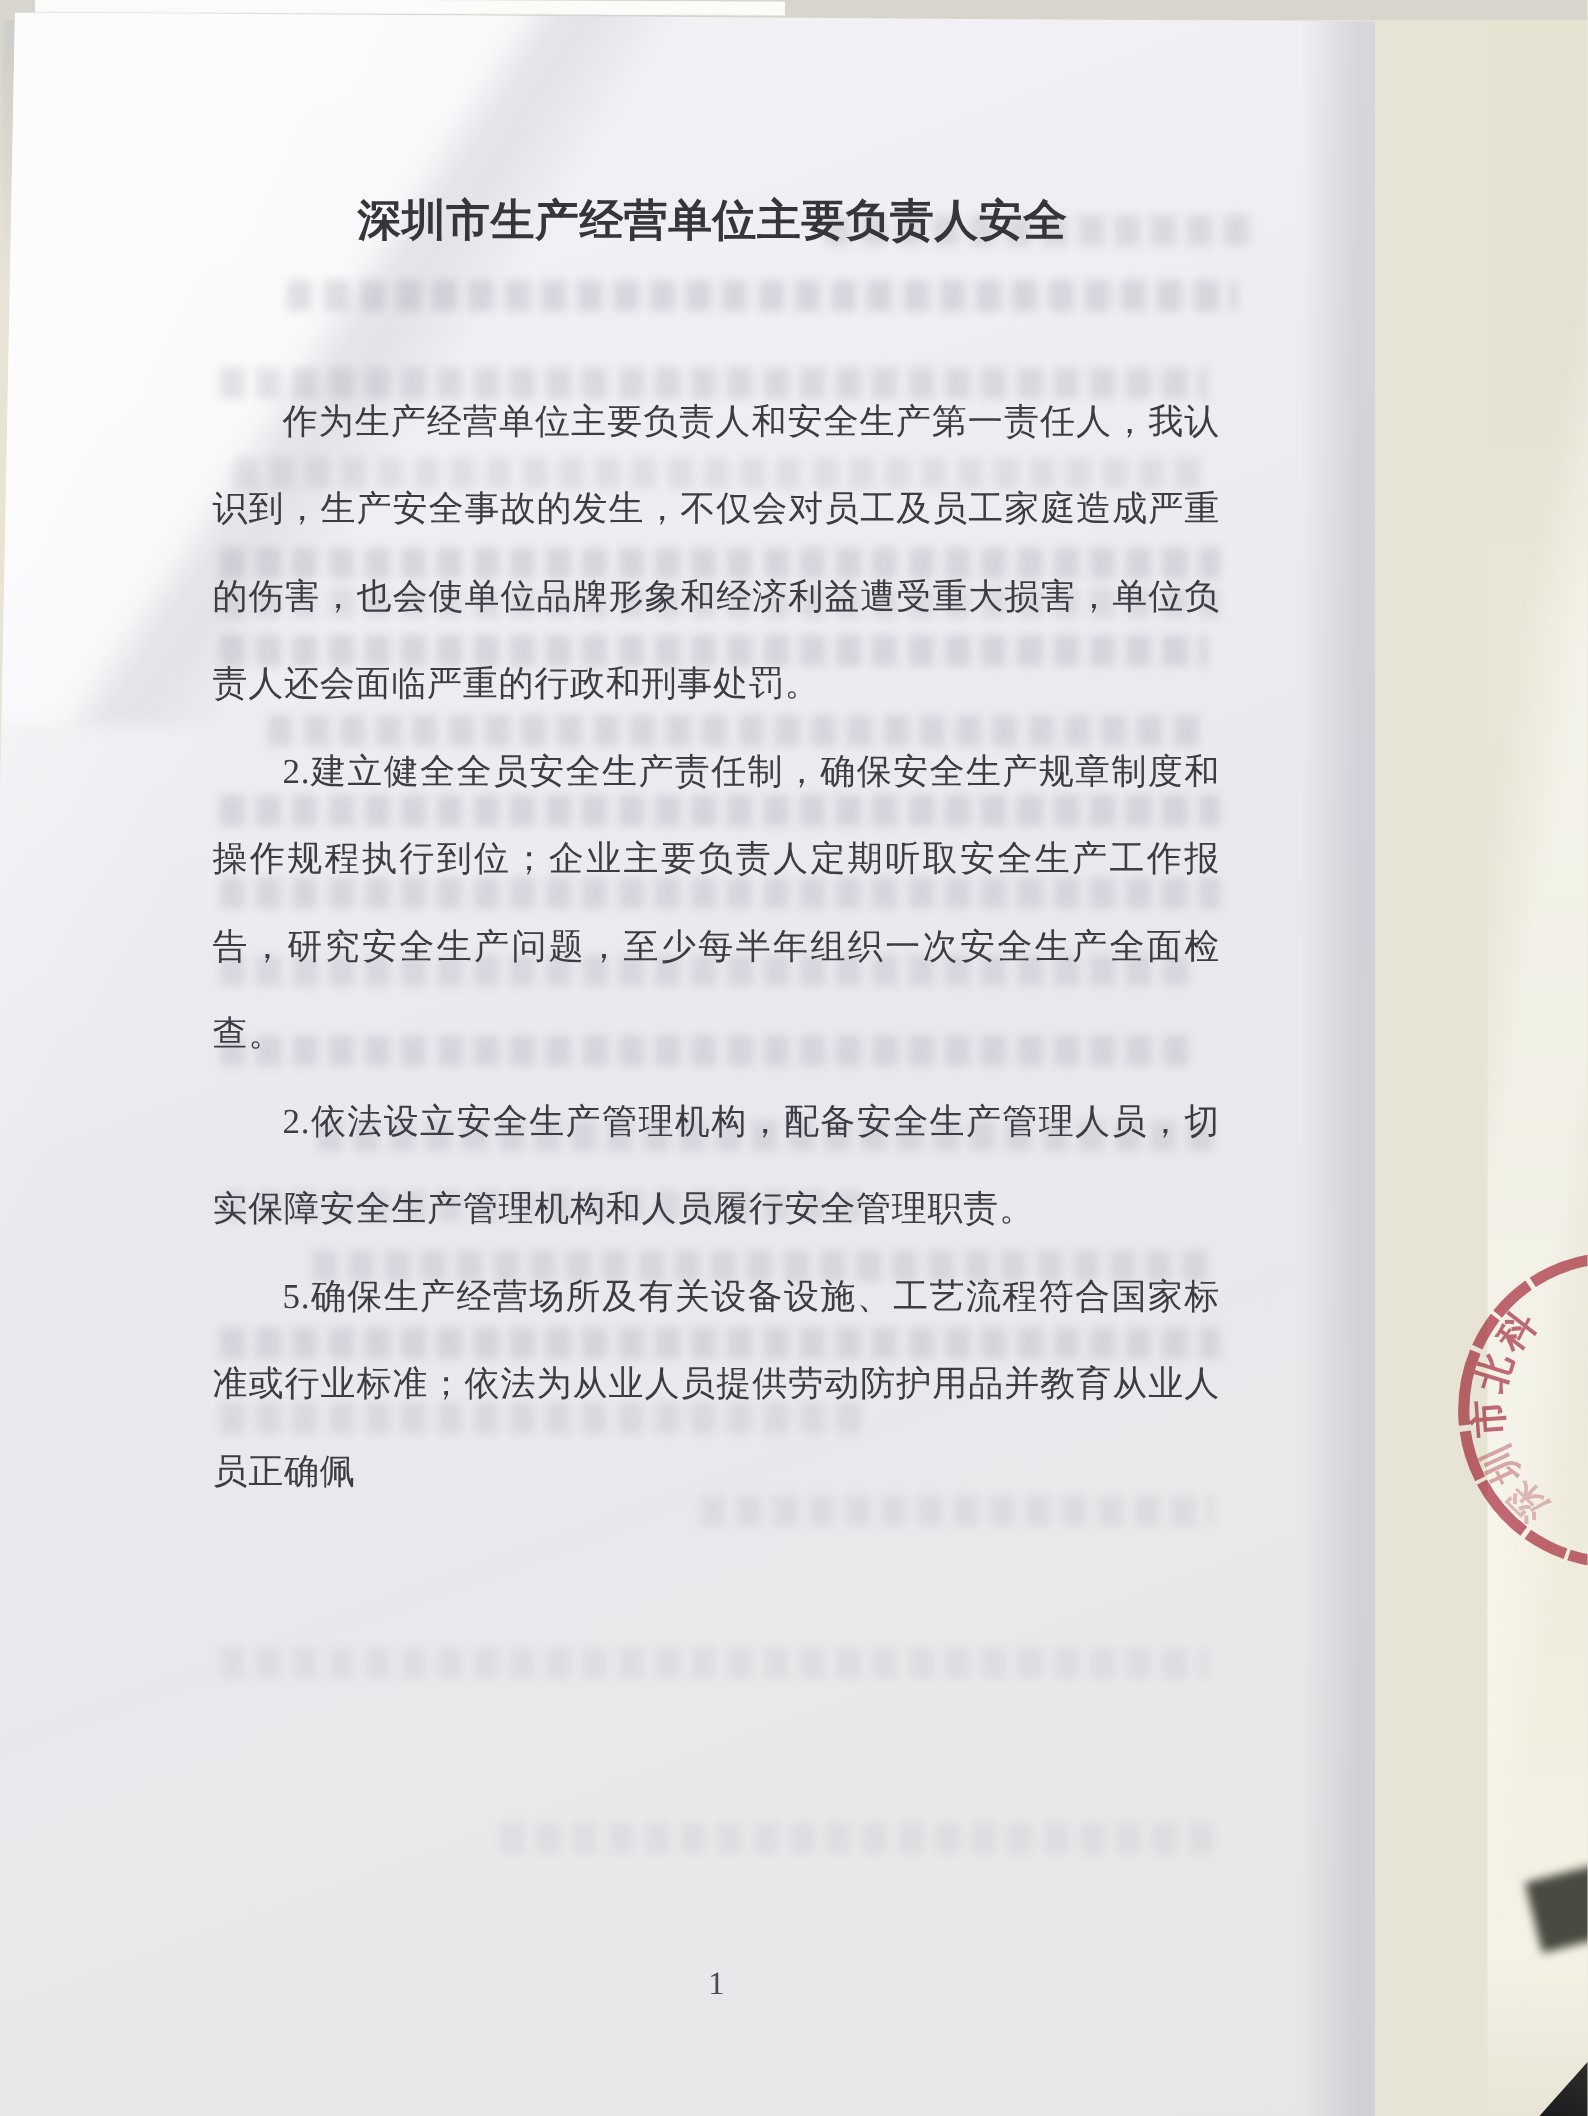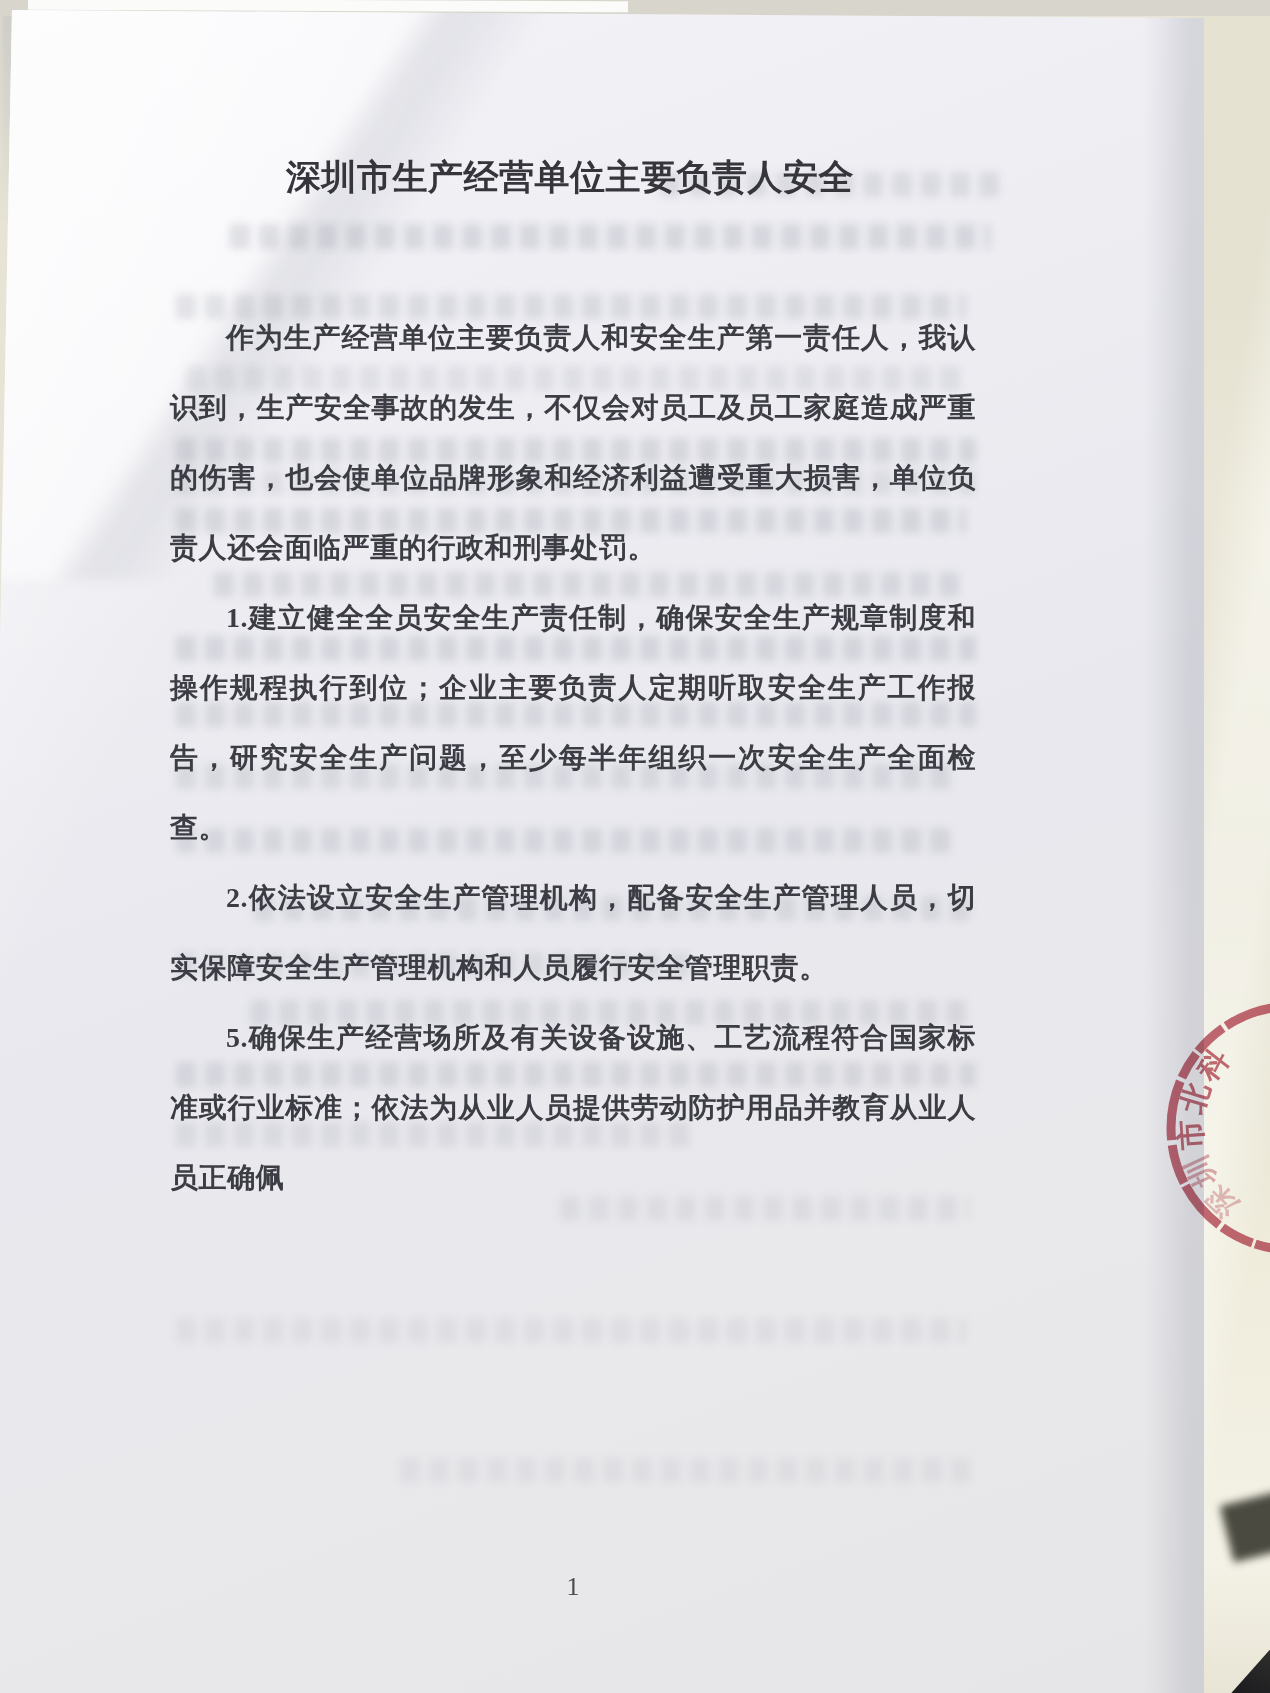--- a/index.html
+++ b/index.html
@@ -33,21 +33,21 @@
     background:#4a4a40;filter:blur(4px);transform:rotate(-14deg);
   }
   .bg-dark-corner{
     position:absolute;left:1212px;top:1614px;width:80px;height:90px;
     background:linear-gradient(205deg,#3c3c36,#15151a);
     clip-path:polygon(100% 12%,100% 100%,12% 100%);
     filter:blur(1.5px);
   }
   
   .paper{
-    position:absolute;left:0;top:0;width:1204px;height:1693px;
+    position:absolute;left:0;top:0;width:1100px;height:1693px;
     clip-path:polygon(12px 10px,1213px 18px,1232px 1693px,-20px 1693px);
     background:
       linear-gradient(115deg, rgba(255,255,255,.55) 0 140px, rgba(255,255,255,0) 430px),
       linear-gradient(270deg, rgba(150,152,162,.28) 0 14px, rgba(150,152,162,0) 60px),
       linear-gradient(160deg,#f3f3f8 0%,#ededf2 28%,#e8e8ee 52%,#e9e9ec 74%,#e6e6e8 100%);
   }
   .paper-fold{
     position:absolute;left:-60px;top:-40px;width:700px;height:620px;
     background:linear-gradient(123deg,rgba(255,255,255,.5) 0 46%,rgba(190,192,200,.25) 49% 52%,rgba(255,255,255,0) 58%);
     filter:blur(6px);
@@ -57,21 +57,21 @@
     position:absolute;left:170px;top:142px;width:800px;
     text-align:center;font-family:"Liberation Sans","DejaVu Sans",sans-serif;
     font-weight:700;font-size:35px;line-height:69px;color:#35353b;
     letter-spacing:.5px;
   }
   .doc-body{
     position:absolute;left:170px;top:303px;width:806px;
     font-size:28px;line-height:70px;color:#3c3c44;
     text-align:justify;letter-spacing:.6px;
   }
-  .doc-body p{margin:0;text-indent:2em;font-weight:bold;}
+  .doc-body p{margin:0;text-indent:2em;}
   .page-number{
     position:absolute;left:170px;top:1572px;width:806px;
     text-align:center;font-size:26px;color:#4a4a52;
   }
   
   .ghost{
     position:absolute;height:25px;filter:blur(4px);
     background:repeating-linear-gradient(90deg,rgba(108,112,128,.38) 0 20px,rgba(108,112,128,0) 20px 29px);
   }
   
@@ -113,21 +113,21 @@
   <div class="ghost" style="top:1196px;left:560px;width:410px;opacity:.28"></div>
   <div class="ghost" style="top:1318px;left:176px;width:790px;opacity:.24"></div>
   <div class="ghost" style="top:1458px;left:400px;width:570px;opacity:.22"></div>
 
   <div class="doc-title">
     <div>深圳市生产经营单位主要负责人安全</div>
   </div>
 
   <div class="doc-body">
     <p>作为生产经营单位主要负责人和安全生产第一责任人，我认识到，生产安全事故的发生，不仅会对员工及员工家庭造成严重的伤害，也会使单位品牌形象和经济利益遭受重大损害，单位负责人还会面临严重的行政和刑事处罚。</p>
-    <p>1.建立健全全员安全生产责任制，确保安全生产规章制度和操作规程执行到位；企业主要负责人定期听取安全生产工作报告，研究安全生产问题，至少每半年组织一次安全生产全面检查。</p>
+    <p>2.建立健全全员安全生产责任制，确保安全生产规章制度和操作规程执行到位；企业主要负责人定期听取安全生产工作报告，研究安全生产问题，至少每半年组织一次安全生产全面检查。</p>
     <p>2.依法设立安全生产管理机构，配备安全生产管理人员，切实保障安全生产管理机构和人员履行安全管理职责。</p>
     <p>5.确保生产经营场所及有关设备设施、工艺流程符合国家标准或行业标准；依法为从业人员提供劳动防护用品并教育从业人员正确佩</p>
   </div>
 
   <div class="page-number">1</div>
 </div>
 
 <svg class="stamp" viewBox="0 0 300 300">
   <g fill="none" stroke="#b23648" stroke-width="9" opacity=".82">
     <circle cx="143" cy="143" r="122" stroke-dasharray="34 4 52 3 40 5 60 4 28 3"></circle>

